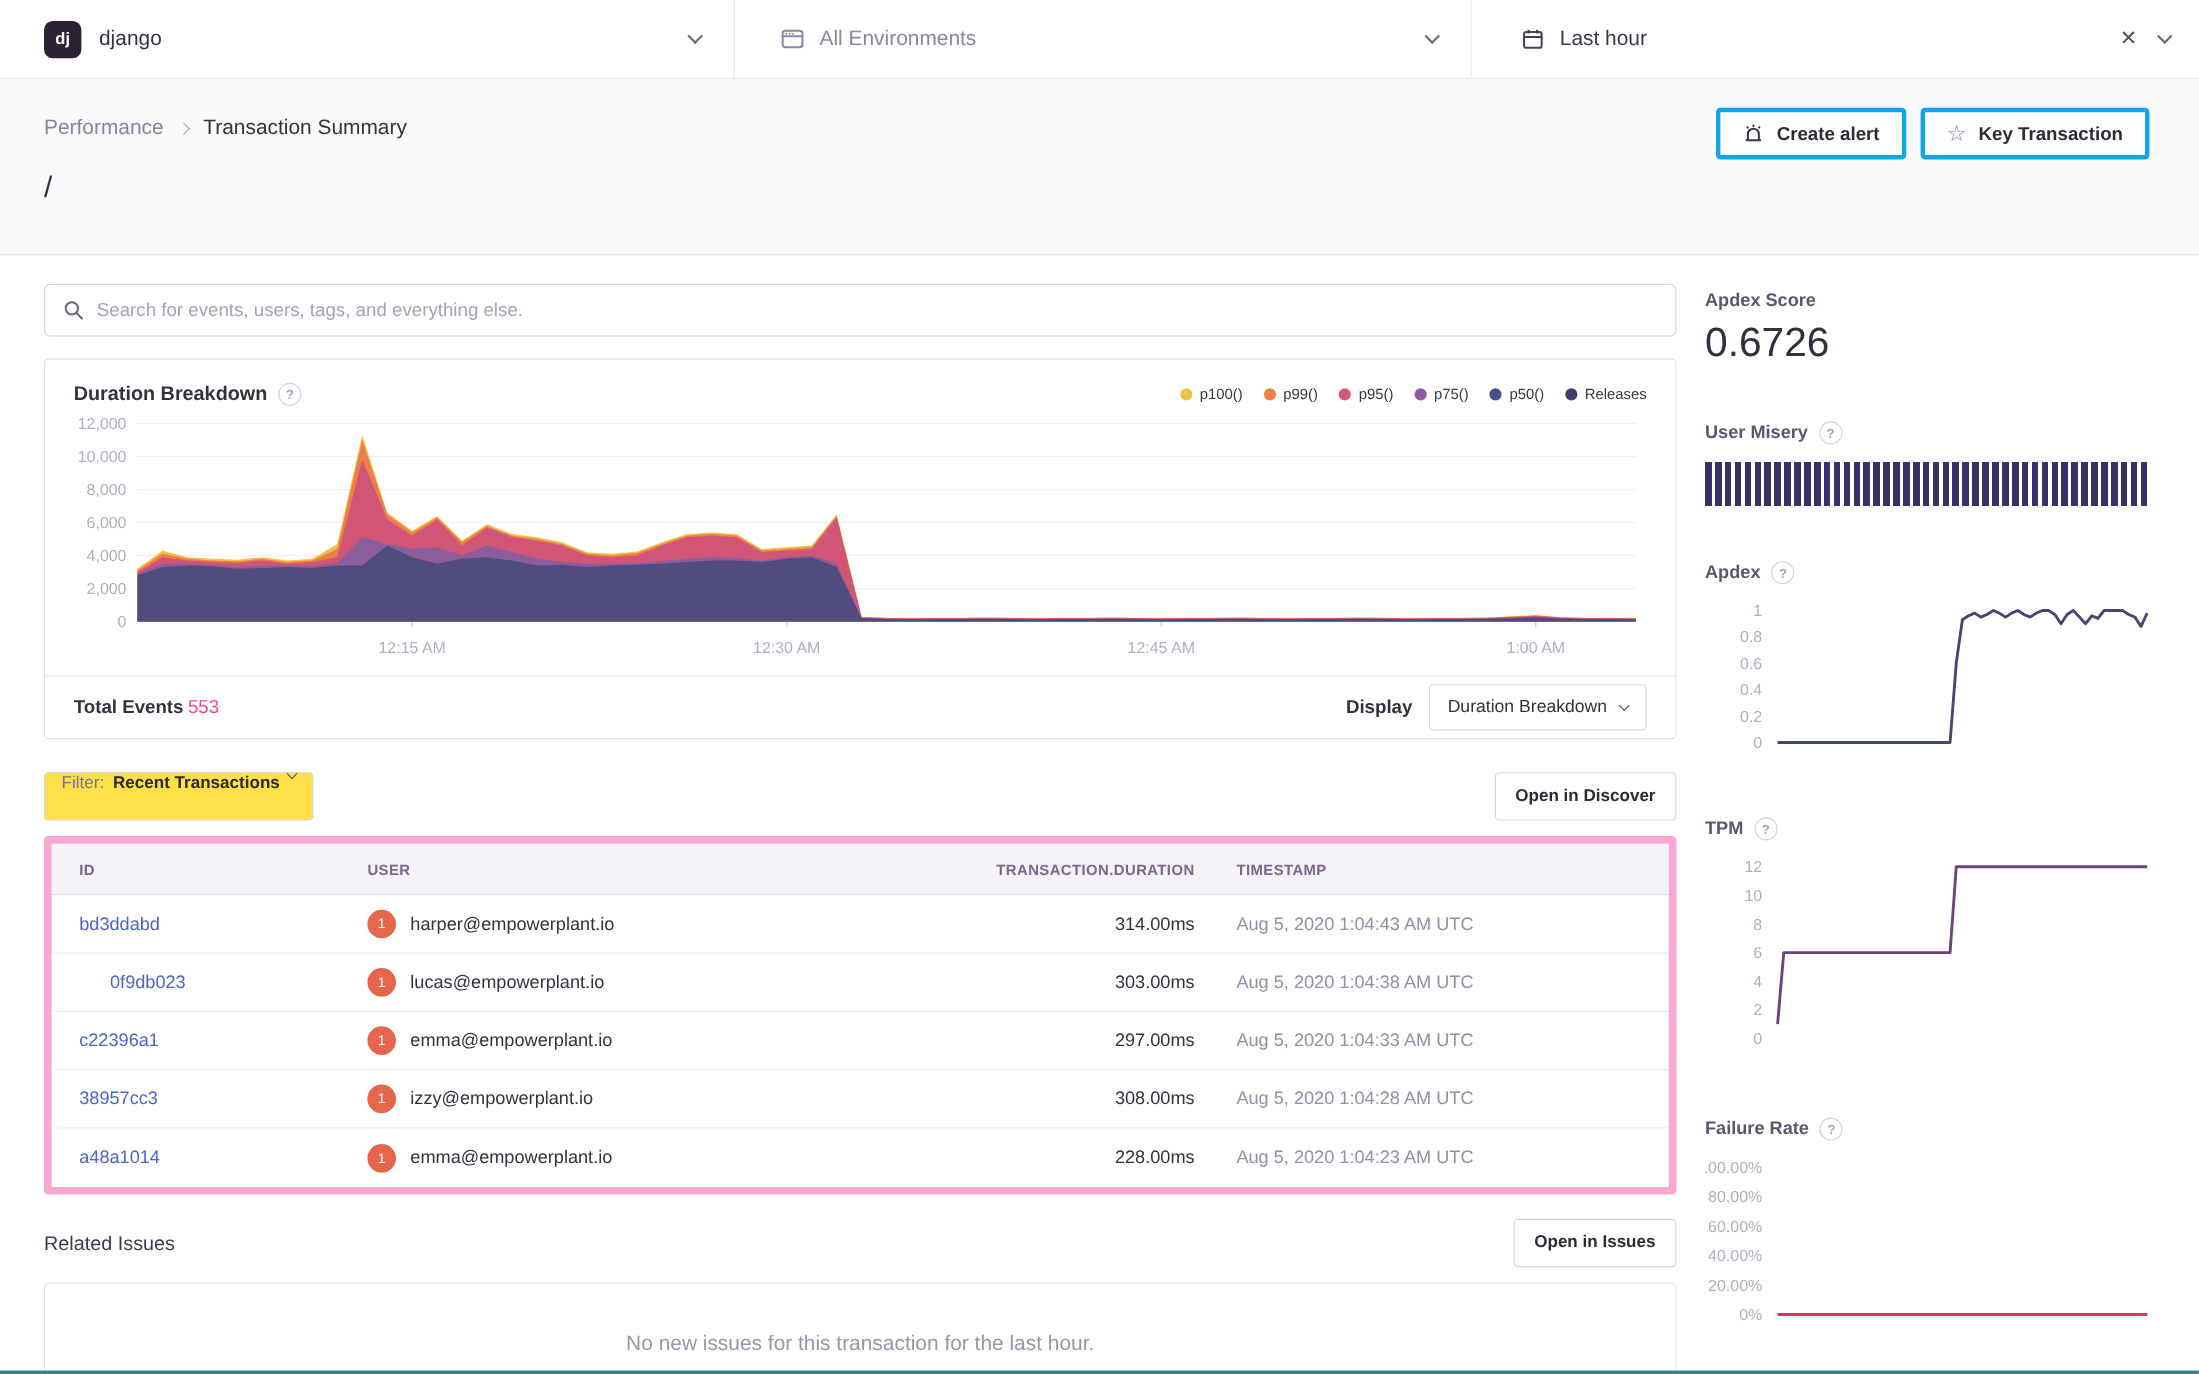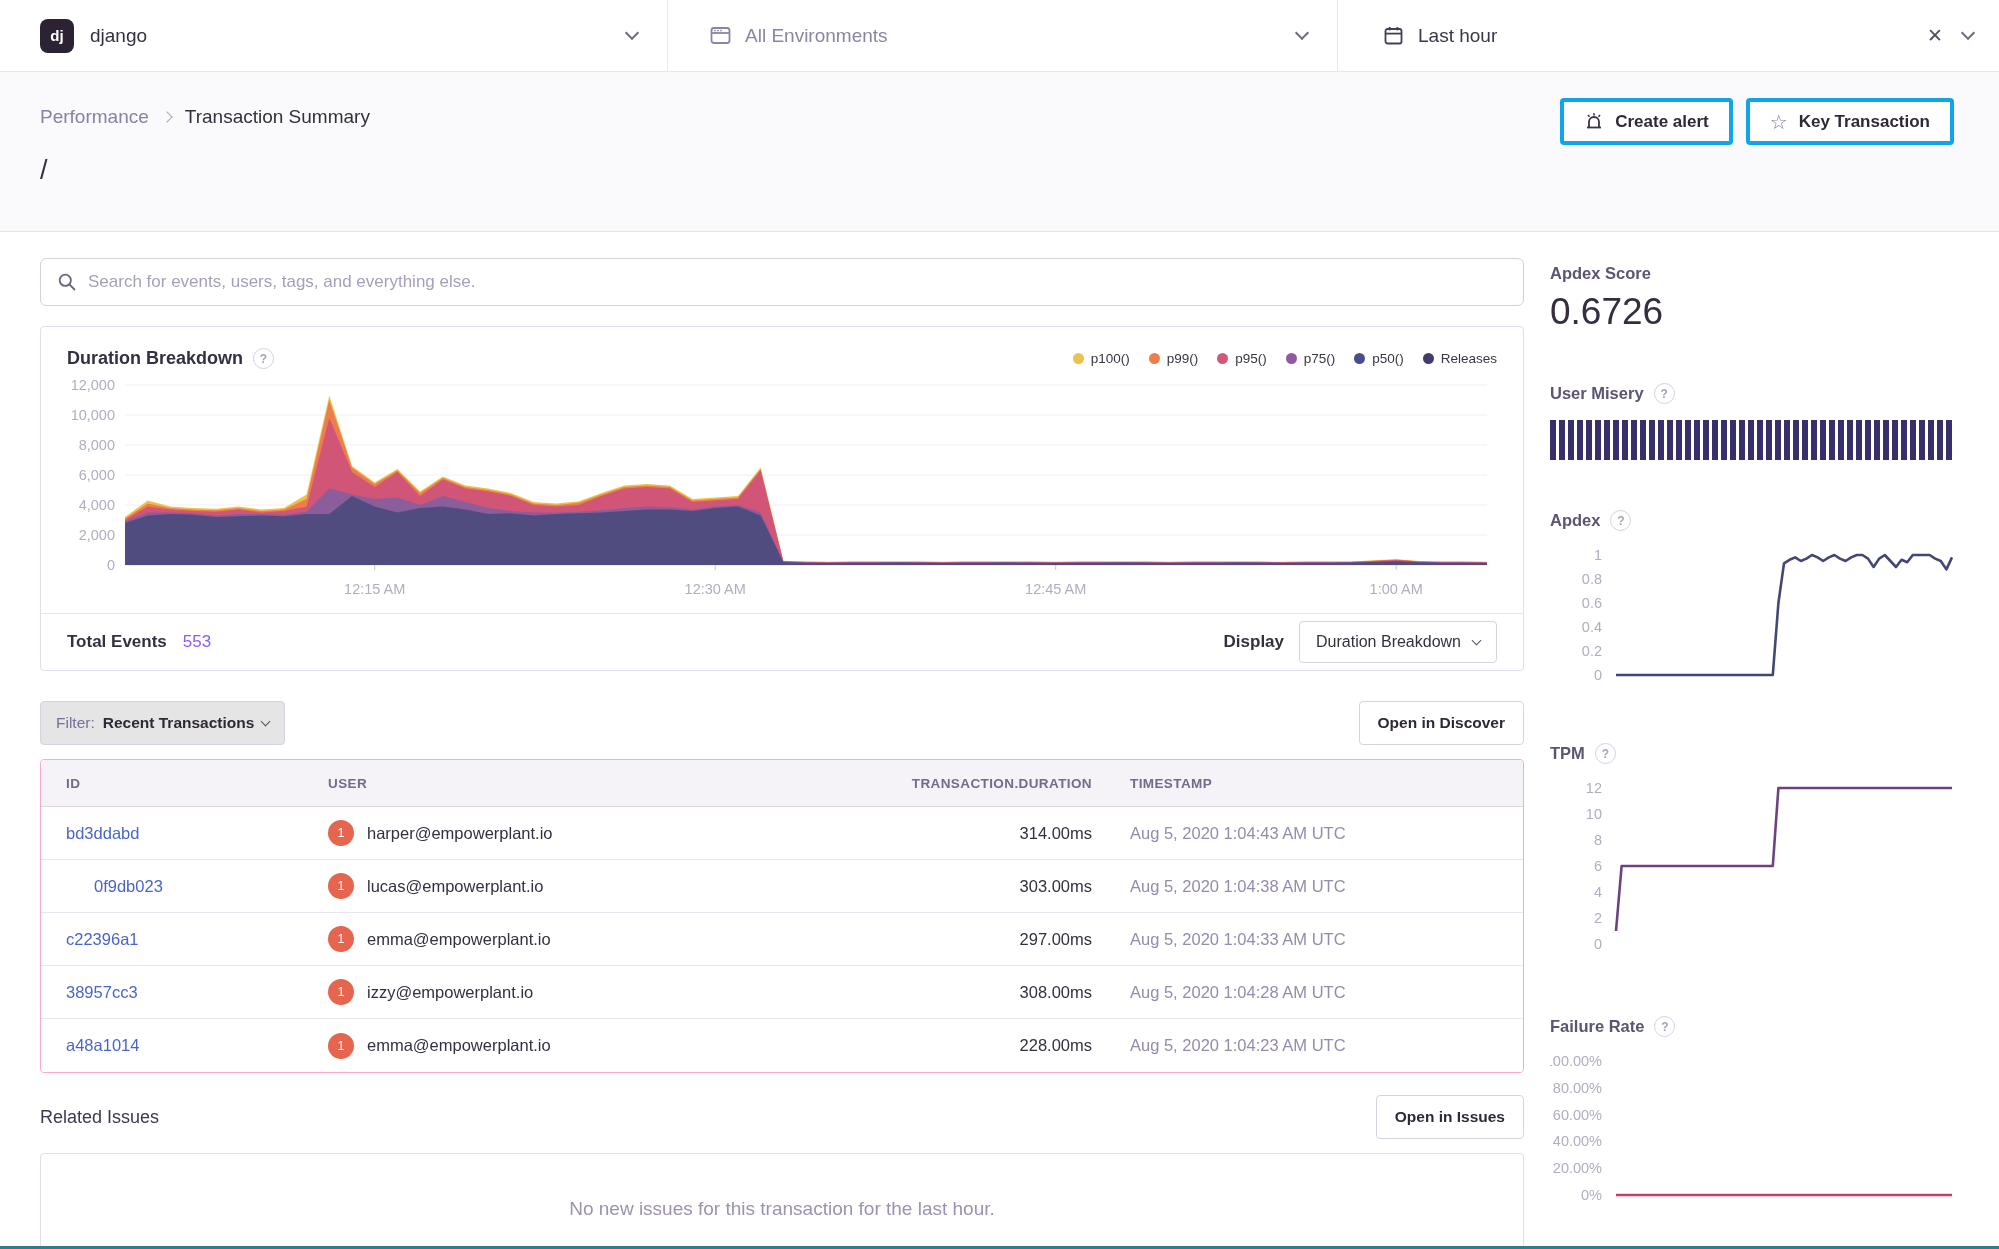--- a/index.html
+++ b/index.html
@@ -58,36 +58,36 @@
   .help { width:21px; height:21px; border-radius:50%; border:1.5px solid #d6d0de; color:#a9a1b8;
     font-size:12px; font-weight:700; display:inline-flex; align-items:center; justify-content:center;
     margin-left:10px; cursor:pointer; flex:0 0 auto; }
   .legend { margin-left:auto; display:flex; align-items:center; gap:19px; }
   .legend-item { display:flex; align-items:center; gap:7px; font-size:13.5px; color:#3a3444; cursor:pointer; }
   .legend-dot { width:11px; height:11px; border-radius:50%; }
   .chart-wrap { padding:0 26px; }
   svg .tick { font-size:14.5px; fill:#b3acbf; font-family:"Liberation Sans","DejaVu Sans",sans-serif; }
   .panel-ftr { border-top:1px solid #e8e4ee; height:57px; display:flex; align-items:center; padding:0 26px; }
   .te-label { font-size:17px; font-weight:700; color:#35303f; }
-  .te-value { font-size:17px; margin-left:16px; color:#8b5cf6; }
+  .te-value { font-size:17px; margin-left:4px; color:#ec4899; }
   .disp-label { font-size:17px; font-weight:700; margin-left:auto; margin-right:15px; }
   .select-btn { height:42px; border:1px solid #d8d2de; border-radius:4px; background:#fff;
     display:flex; align-items:center; gap:12px; padding:0 16px; font-size:16px; color:#35303f; cursor:pointer; }
 
   
   .filter-row { margin-top:30px; display:flex; align-items:center; }
-  .filter-btn { height:44px; border:1px solid #d8d2de; border-radius:4px; background:#e5e5e5;
-    display:flex; align-items:center; padding:0 15px; font-size:15.5px; cursor:pointer; gap:8px; }
+  .filter-btn { height:44px; border:1px solid #d8d2de; border-radius:4px; background:#fde047;
+    display:flex; padding:0 15px; font-size:15.5px; cursor:pointer; gap:8px; }
   .filter-pre { color:#7a6e9b; }
   .filter-val { font-weight:700; color:#2f2936; }
   .btn2 { margin-left:auto; height:44px; border:1px solid #d8d2de; border-radius:4px; background:#fff;
     font-size:15.5px; font-weight:700; color:#2f2936; padding:0 18px; display:flex; align-items:center; cursor:pointer; }
 
   
-  .table { margin-top:14px; border:1px solid #f9a8d4; border-radius:4px; overflow:hidden; }
+  .table { margin-top:14px; border:7px solid #f9a8d4; border-radius:4px; overflow:hidden; }
   .t-head, .t-row { display:grid; grid-template-columns:262px 1fr 352px 406px; align-items:center; padding:0 25px; }
   .t-head { background:#f5f3f8; height:47px; font-size:13.5px; font-weight:700; letter-spacing:.4px;
     color:#756a8a; border-bottom:1px solid #dcd7e3; }
   .th-right { text-align:right; }
   .th-ts { padding-left:38px; }
   .t-row { height:53px; border-bottom:1px solid #eae6f0; font-size:16.5px; background:#fff; }
   .t-row.last { border-bottom:0; }
   .user-cell { display:flex; align-items:center; gap:13px; color:#35303f; }
   .avatar { width:26px; height:26px; border-radius:50%; color:#fff; font-size:12.5px;
     display:flex; align-items:center; justify-content:center; flex:0 0 auto; }

